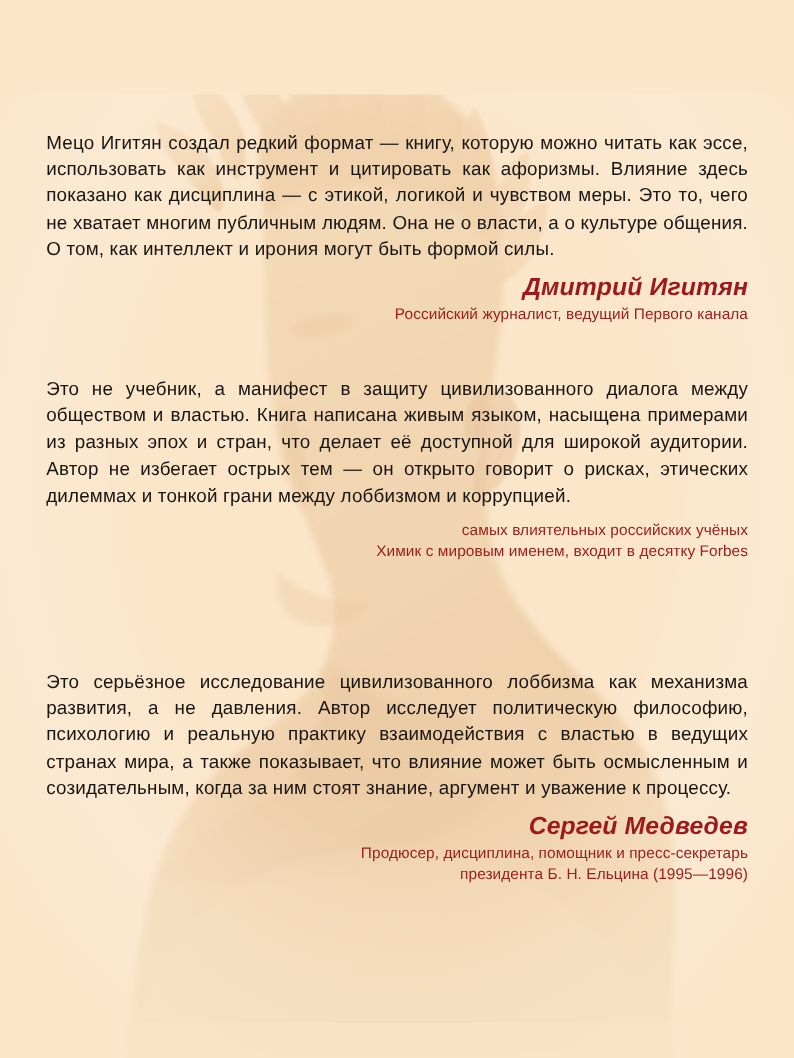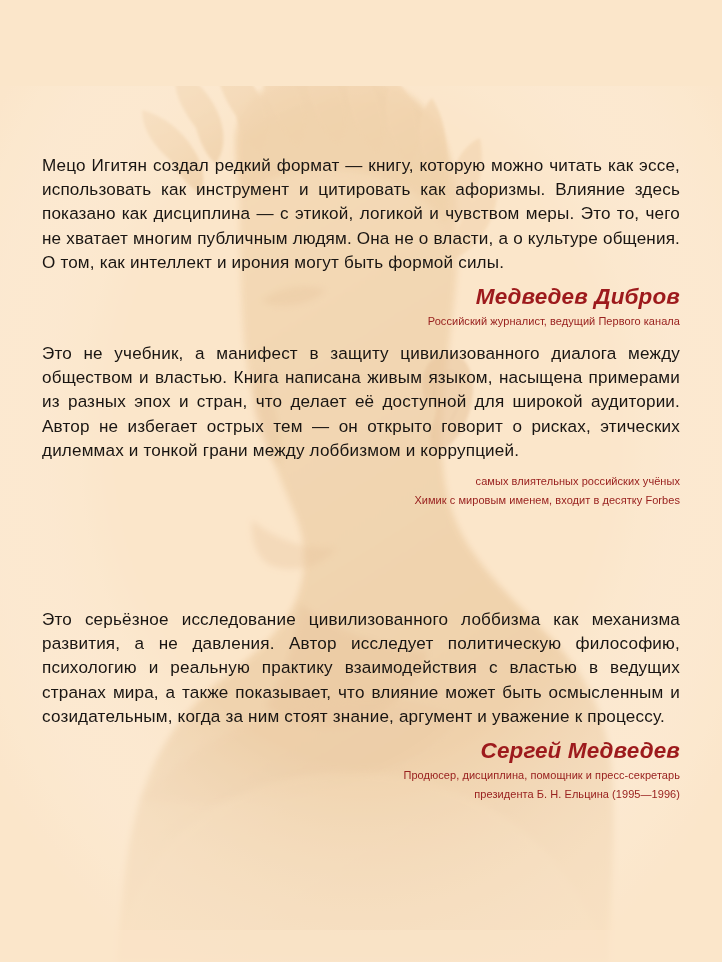--- a/index.html
+++ b/index.html
@@ -66,34 +66,34 @@
     line-height: 26px;
     font-weight: 700;
     font-style: italic;
     color: #9d1a1c;
     letter-spacing: 0.005em;
     white-space: nowrap;
   }
 
   .author-title {
     display: block;
-    font-size: 11px;
+    font-size: 14px;
     line-height: 18.5px;
     font-weight: 400;
     color: #99211f;
     letter-spacing: 0.005em;
     margin-top: 2px;
     white-space: nowrap;
   }
   .author-title + .author-title {
     margin-top: 0;
   }
 
   
-  #testimonial-1 { top: 118px; margin-top: 36px; }
+  #testimonial-1 { top: 118px; }
   #testimonial-2 { top: 342px; }
   #testimonial-3 { top: 608px; }
 </style>
 </head>
 <body>
 
 <svg id="bg-art" viewBox="0 0 722 962" xmlns="http://www.w3.org/2000/svg" aria-hidden="true">
   <defs>
     <linearGradient id="skinGrad" x1="0" y1="0" x2="0.35" y2="1">
       <stop offset="0%" stop-color="#f3d6b0"></stop>
@@ -197,21 +197,21 @@
   <rect x="0" y="0" width="722" height="962" fill="#fbe6ca" opacity="0.36"></rect>
   <rect x="0" y="0" width="722" height="86" fill="#fbe6ca"></rect>
   <rect x="0" y="930" width="722" height="32" fill="#fbe6ca" opacity="0.55"></rect>
 </svg>
 
 <div class="page">
 
   <section class="testimonial" id="testimonial-1">
     <p class="quote-body">Мецо Игитян создал редкий формат — книгу, которую можно читать как эссе, использовать как инструмент и цитировать как афоризмы. Влияние здесь показано как дисциплина — с этикой, логикой и чувством меры. Это то, чего не хватает многим публичным людям. Она не о власти, а о культуре общения. О том, как интеллект и ирония могут быть формой силы.</p>
     <div class="attribution">
-      <span class="author-name">Медведев Дибров</span>
+      <span class="author-name">Дмитрий Игитян</span>
       <span class="author-title">Российский журналист, ведущий Первого канала</span>
     </div>
   </section>
 
   <section class="testimonial" id="testimonial-2">
     <p class="quote-body">Это не учебник, а манифест в защиту цивилизованного диалога между обществом и властью. Книга написана живым языком, насыщена примерами из разных эпох и стран, что делает её доступной для широкой аудитории. Автор не избегает острых тем — он открыто говорит о рисках, этических дилеммах и тонкой грани между лоббизмом и коррупцией.</p>
     <div class="attribution">
       <span class="author-title">самых влиятельных российских учёных</span>
       <span class="author-title">Химик с мировым именем, входит в десятку Forbes</span>
     </div>

